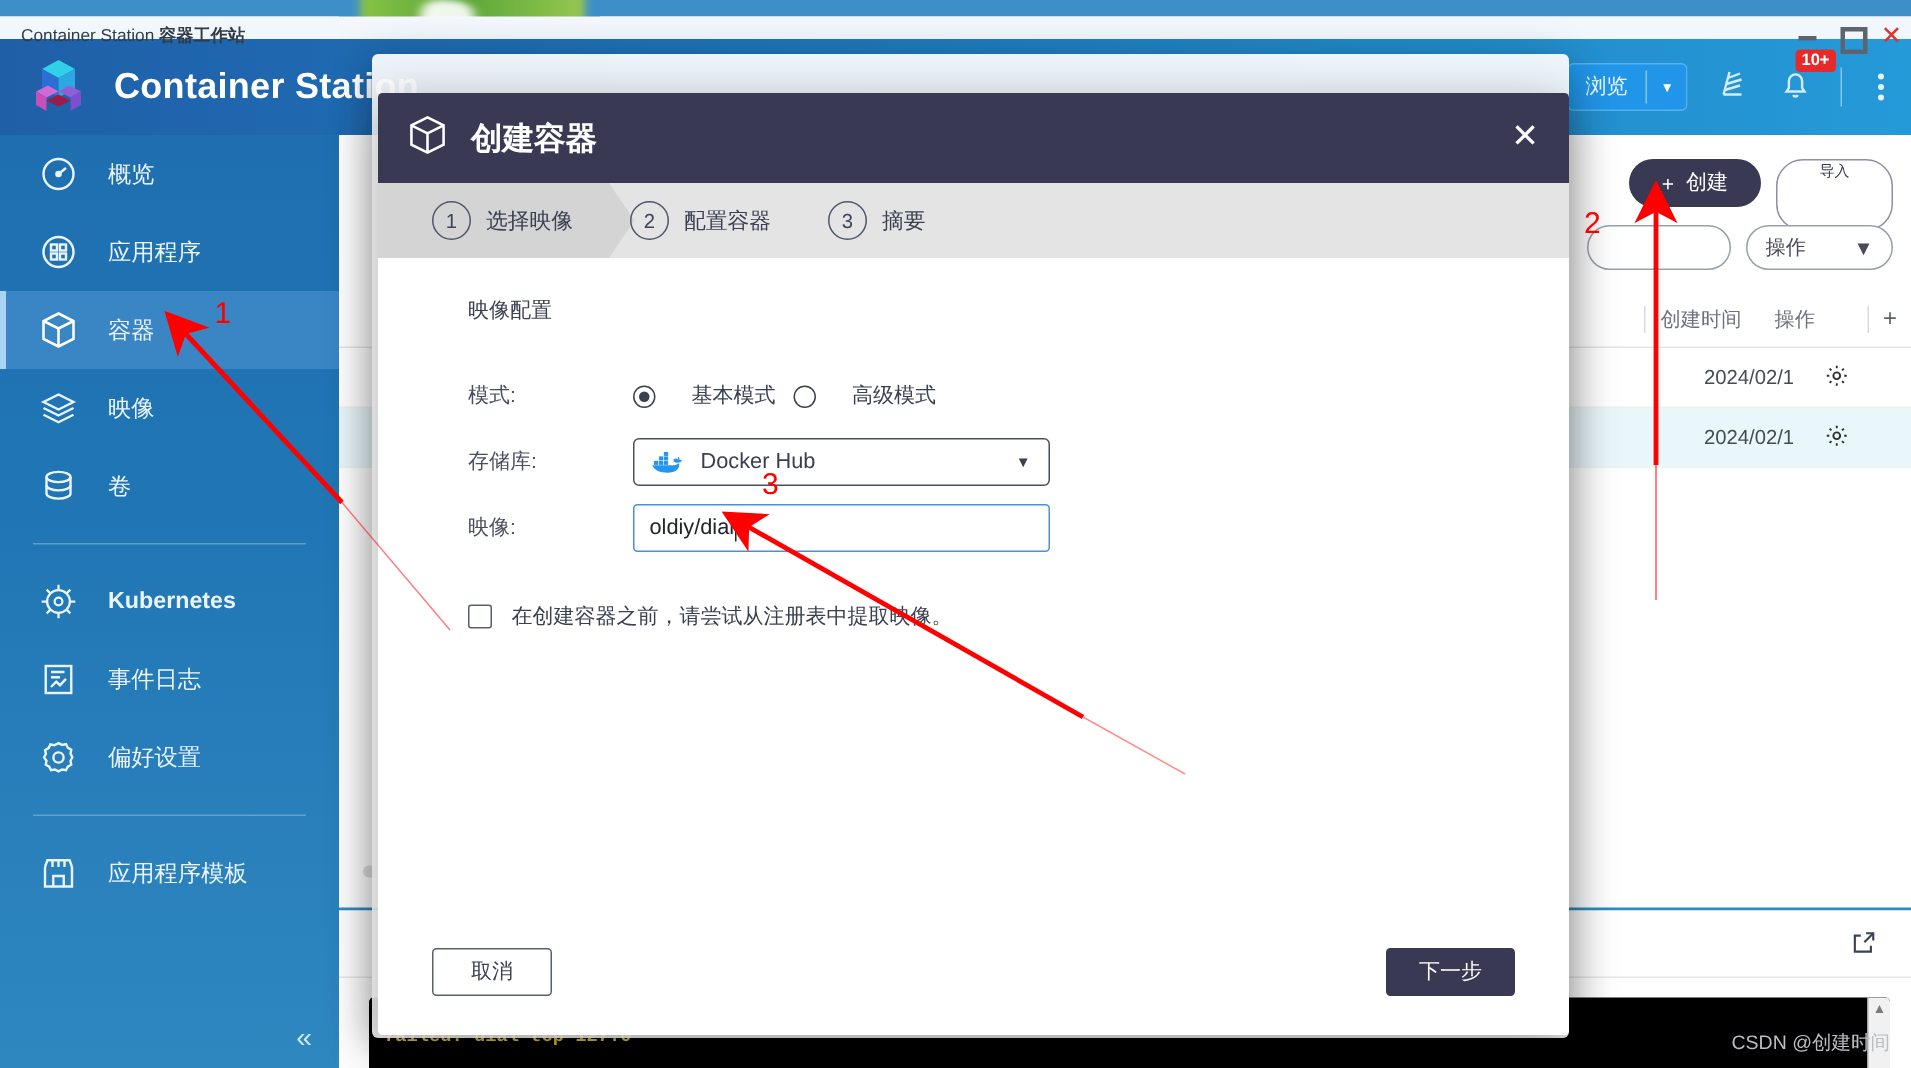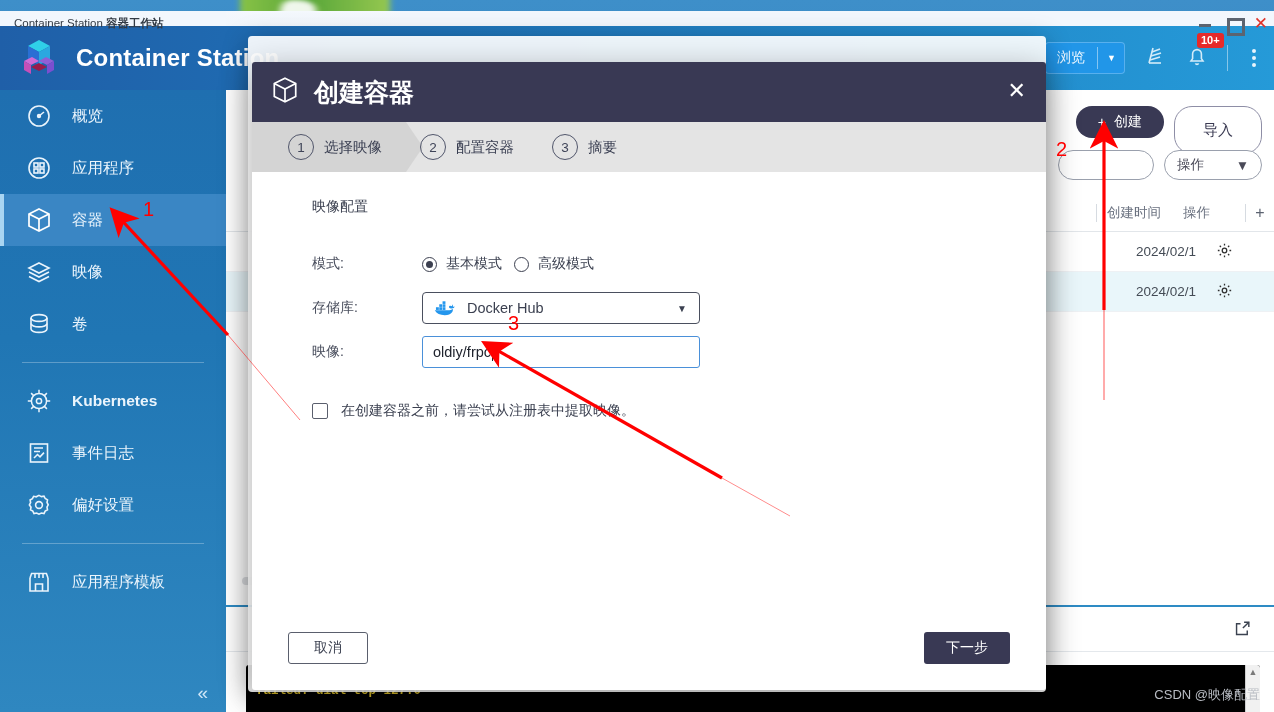--- a/index.html
+++ b/index.html
@@ -123,21 +123,21 @@
   }
   .content-toolbar {
     position: absolute; right: 12px; top: 16px; display: flex; gap: 10px;
   }
   .btn-create {
     background: #393954; color: #fff; border-radius: 18px; height: 32px;
     display: flex; align-items: center; padding: 0 22px; font-size: 14px; gap: 8px;
   }
   .btn-import {
     background: #fff; color: #3a3a52; border: 1px solid #8e8ea6; border-radius: 18px;
-    height: 48px; display:flex; align-items:center; padding: 0 28px; font-size: 15px;
+    height: 48px; display:flex; align-items:flex-start; padding: 0 28px; font-size: 10px;
   }
   .content-filters {
     position: absolute; right: 12px; top: 60px; display: flex; gap: 10px; align-items: center;
   }
   .search-box {
     width: 96px; height: 30px; border: 1px solid #9aa0ad; border-radius: 15px; background: #fff;
   }
   .action-select {
     width: 98px; height: 30px; border: 1px solid #9aa0ad; border-radius: 15px; background: #fff;
     display: flex; align-items: center; justify-content: space-between; padding: 0 12px;
@@ -207,21 +207,21 @@
   }
   .modal {
     position: absolute; left: 252px; top: 62px; width: 794px; height: 628px;
     background: #fff; box-shadow: 0 8px 34px rgba(0,0,0,.32);
     border-radius: 3px; overflow: hidden;
   }
   .modal-head {
     height: 60px; background: #393954; display: flex; align-items: center;
     padding: 0 18px; position: relative;
   }
-  .modal-title { color:#fff; font-size: 25px; font-weight: 700; margin-left: 14px; }
+  .modal-title { color:#fff; font-size: 21px; font-weight: 700; margin-left: 14px; }
   .modal-close {
     position: absolute; right: 20px; top: 18px; color: #fff; font-size: 22px;
     line-height: 22px; font-weight: 300;
   }
   .steps {
     height: 50px; background: #e4e4e4; display: flex; align-items: center; position: relative;
   }
   .step-active-bg {
     position: absolute; left: 0; top: 0; height: 50px; width: 154px; background: #d4d4d4;
   }
@@ -239,21 +239,21 @@
   .step .lbl { margin-left: 10px; font-size: 14.5px; color: #3a3f52; }
   .step.s1 { margin-left: 36px; }
   .step.s2 { margin-left: 38px; }
   .step.s3 { margin-left: 38px; }
 
   .modal-body { position: relative; height: 470px; padding: 26px 0 0 60px; }
   .sec-title { font-size: 14px; color: #3b4050; margin-bottom: 26px; }
   .frow { display: flex; align-items: center; height: 44px; }
   .frow .fl { width: 110px; font-size: 14px; color: #4a4f5e; }
   .radio-grp { display: flex; align-items: center; gap: 12px; }
-  .radio { display: flex; align-items: center; gap: 9px; font-size: 14px; color: #3b4050; }
+  .radio { display: flex; align-items: center; gap: 24px; font-size: 14px; color: #3b4050; }
   .rdo {
     width: 15px; height: 15px; border-radius: 50%; border: 1.6px solid #3c4050;
     position: relative; display:inline-block;
   }
   .rdo.on::after {
     content:""; position:absolute; left:3px; top:3px; width:7px; height:7px;
     border-radius:50%; background:#3c4050;
   }
   .sel-ctl {
     width: 278px; height: 32px; border: 1px solid #4a4f5e; border-radius: 4px;
@@ -553,21 +553,21 @@
         <div class="log-box">
           <div class="log-text">
             <div>failed: dial tcp 127.0</div>
             <div>failed: dial tcp 127.0</div>
           </div>
           <div class="log-scroll">
             <div class="up">▲</div>
 
           </div>
         </div>
-        <div class="watermark">CSDN @映像配置</div>
+        <div class="watermark">CSDN @创建时间</div>
       </div>
     </div>
   </div>
 
   <div class="modal-shadow"></div>
   <div class="modal">
 
     <div class="modal-head">
       <span>
         <svg width="30" height="30" viewBox="0 0 28 28" fill="none" stroke="#ffffff" stroke-width="1.6">
@@ -631,21 +631,21 @@
             </svg>
           </span>
           <span>Docker Hub</span>
           <span class="caret2">▼</span>
         </div>
       </div>
 
       <div class="frow">
         <div class="fl">映像:</div>
         <div class="txt-ctl">
-          <span>oldiy/frpc</span>
+          <span>oldiy/dial</span>
           <span class="caret-bar"></span>
         </div>
       </div>
 
       <div class="chk-row">
         <span class="chk"></span>
         <span class="chk-lbl">在创建容器之前，请尝试从注册表中提取映像。</span>
       </div>
     </div>
 

